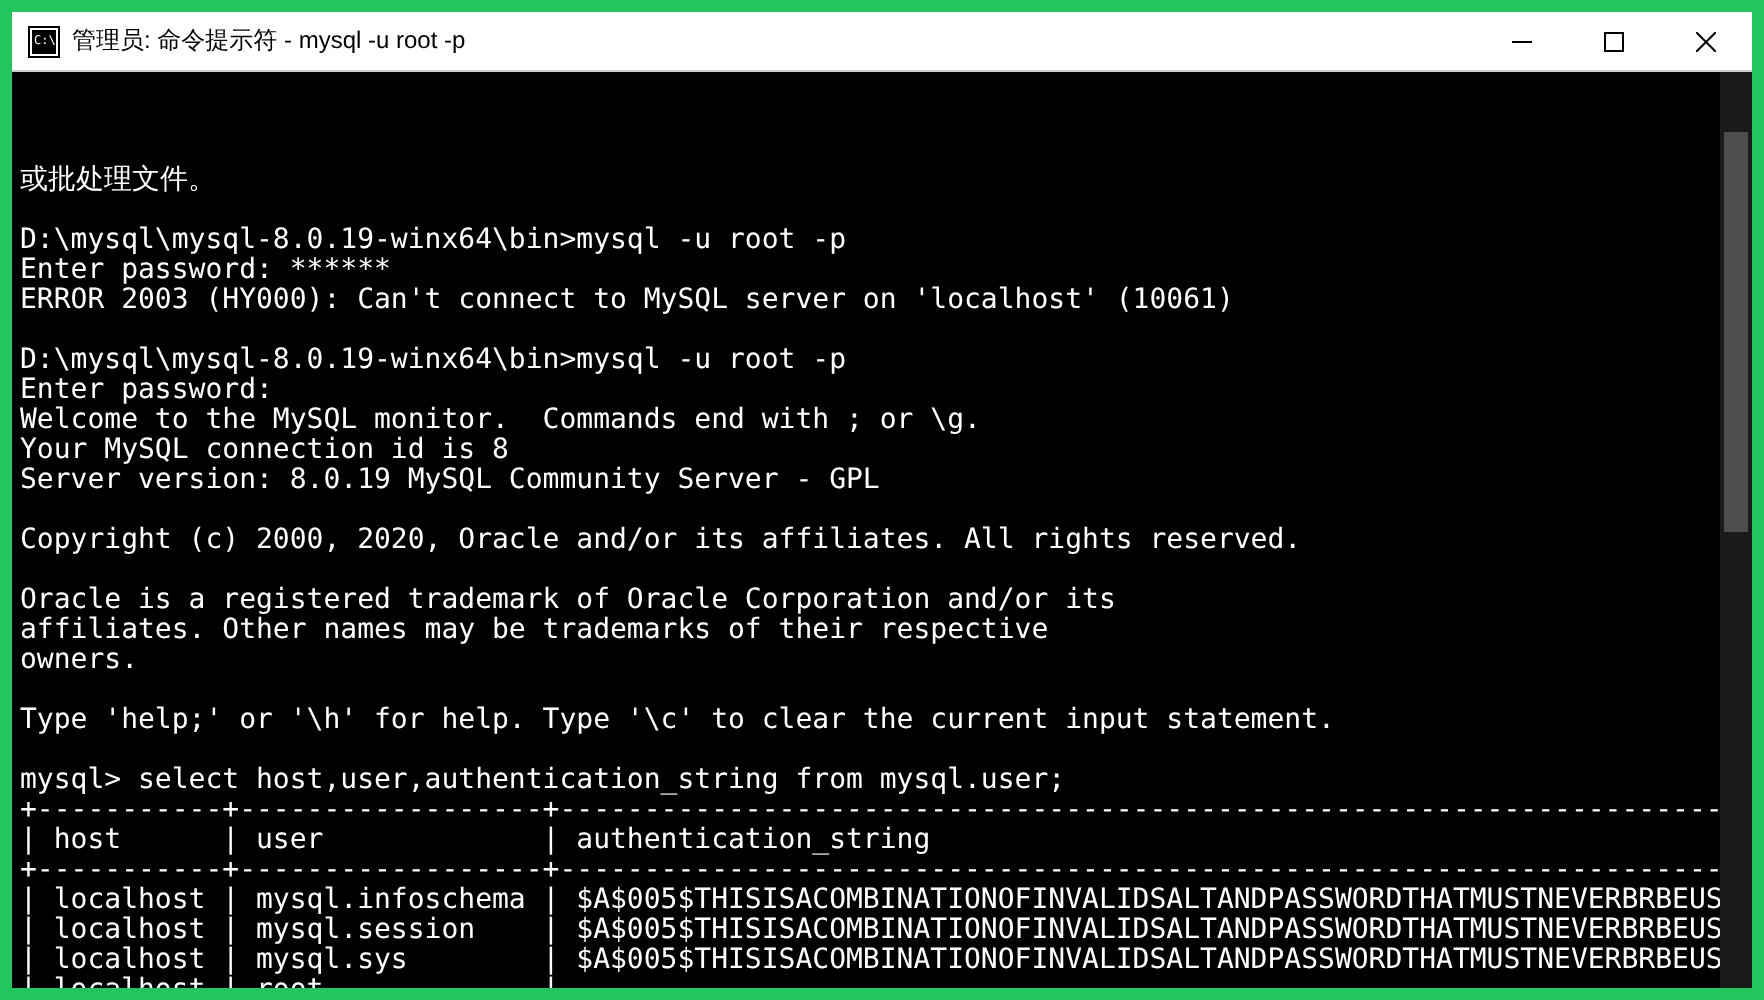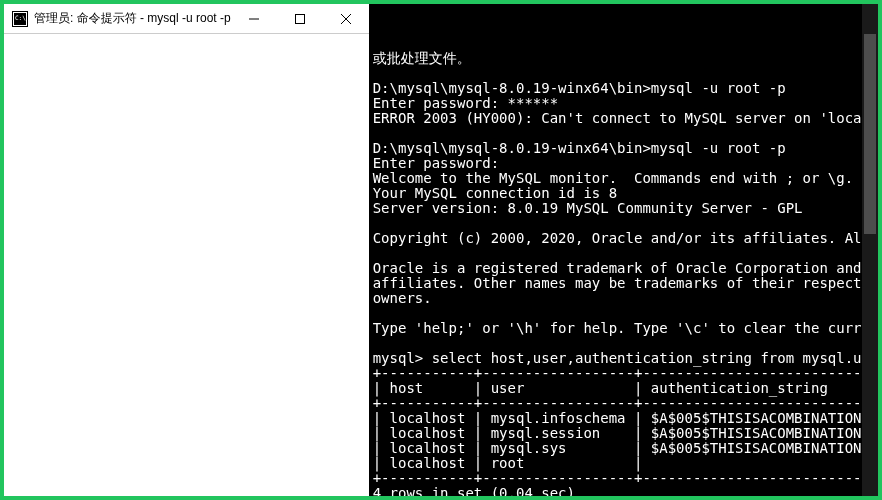--- a/index.html
+++ b/index.html
@@ -7,22 +7,23 @@
     background: #fff;
     font-family: "Segoe UI", Tahoma, sans-serif;
     font-size: 12px;
     width: 882px;
     height: 500px;
     overflow: hidden;
   }
   .window {
     width: 882px;
     height: 500px;
-    border: 4px solid #22c55e;
+    border: 6px solid #22c55e;
     display: flex;
+    flex-direction: column;
   }
   .titlebar {
     background: #fff;
     height: 30px;
     display: flex;
     align-items: center;
     border-bottom: 1px solid #ccc;
   }
   .titlebar-icon {
     width: 16px;

